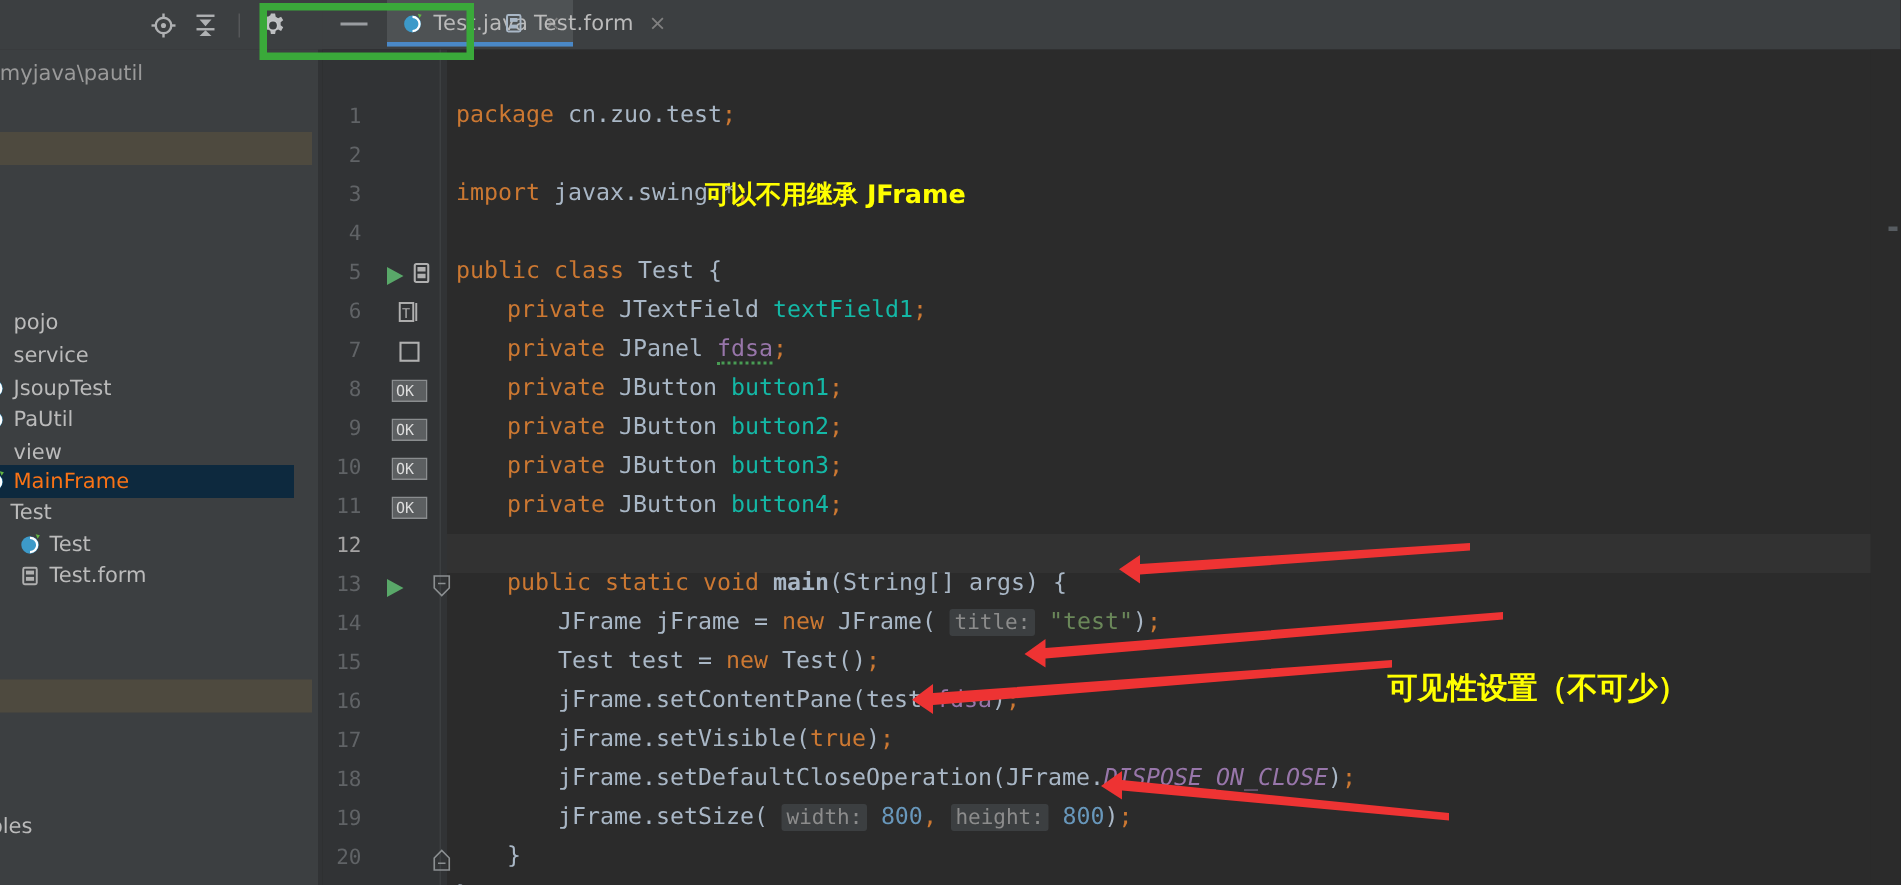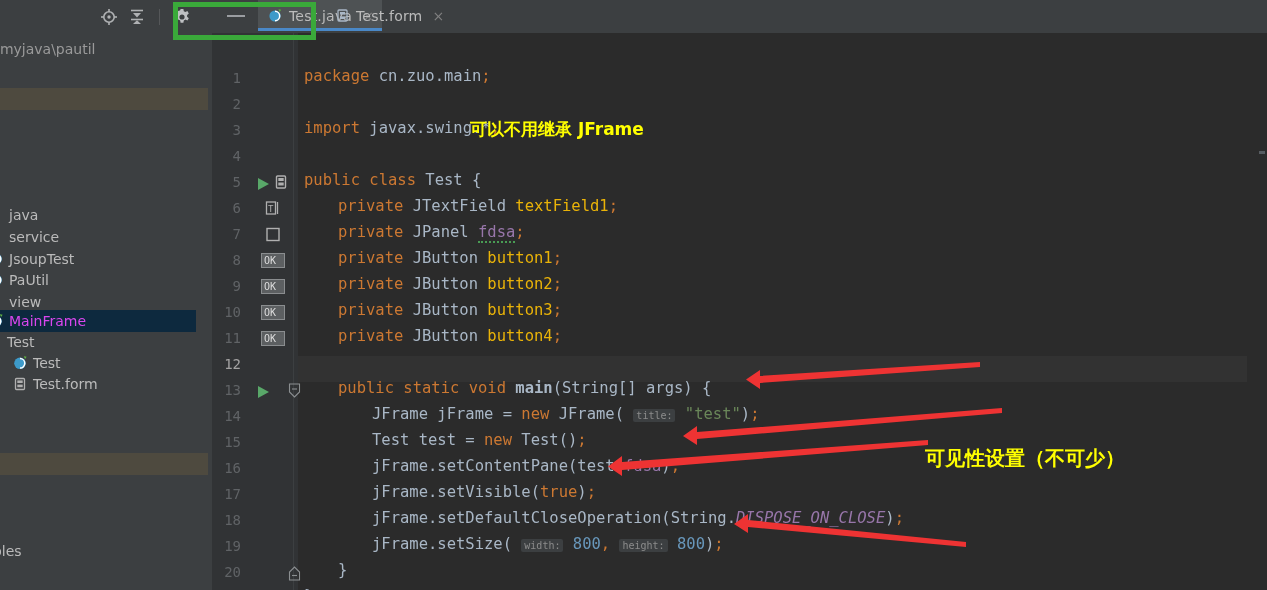--- a/index.html
+++ b/index.html
@@ -57,22 +57,22 @@
   .code{position:absolute;left:83px;top:0;right:20px;height:557px;
         font-family:"DejaVu Sans Mono","Liberation Mono",monospace;font-size:15.5px;}
   .cl{position:absolute;left:0;white-space:pre;color:#a9b7c6;}
   .cur-line{position:absolute;left:83px;right:0;height:26px;background:#323232;}
 
   .kw{color:#cc7832;}
   .str{color:#6a8759;}
   .num{color:#6897bb;}
   .fld{color:#9876aa;margin-top:34px;}
   .ident{color:#a9b7c6;}
-  .gray{color:#eab308;}
-  .hint{background:#3c3f41;color:#8c8c8c;font-size:10px;padding:1px 3px;border-radius:2px;}
+  .gray{color:#14b8a6;}
+  .hint{background:#3c3f41;color:#8c8c8c;font-size:14px;padding:1px 3px;border-radius:2px;}
   .st{color:#a9b7c6;font-weight:bold;}
   .konst{color:#9876aa;font-style:italic;}
   .wavy{border-bottom:2px dotted #499c54;padding-bottom:0px;}
 
   .scroll-right{position:absolute;right:0;top:0;width:20px;height:557px;background:#2b2b2b;}
   .scroll-err{position:absolute;right:2px;top:118px;width:6px;height:3px;background:#a9b7c6;opacity:.35;}
 
   
   .note{position:absolute;color:#ffff00;font-weight:bold;white-space:nowrap;
         font-family:"DejaVu Sans","Liberation Sans",sans-serif;z-index:30;}
@@ -152,21 +152,21 @@
   <div class="sidebar">
     <div class="band" style="top:55px;"></div>
     <div class="band" style="top:420px;"></div>
 
     <div class="side-row" style="top:5px;left:-4px;">
       <span class="lbl" style="color:#9a9a9a">lmyjava\pautil</span>
     </div>
 
     <div class="side-row" style="top:171px;left:-12px;">
       <span class="side-ic"></span>
-      <span class="lbl">java</span>
+      <span class="lbl">pojo</span>
     </div>
 
     <div class="side-row" style="top:193px;left:-12px;">
       <span class="side-ic"></span>
       <span class="lbl">service</span>
     </div>
 
     <div class="side-row" style="top:215px;left:-12px;">
       <span class="side-ic">
         <svg width="16" height="16" viewBox="0 0 16 16">
@@ -193,21 +193,21 @@
     </div>
 
     <div class="side-row sel" style="top:277px;left:-12px;">
       <span class="side-ic">
         <svg width="16" height="16" viewBox="0 0 16 16">
           <circle cx="8" cy="8.3" r="5.8" fill="#3d9ac9"></circle>
           <path d="M8 3.5a4.8 4.8 0 0 1 0 9.6" fill="none" stroke="#ffffff" stroke-width="1.5"></path>
           <path d="M11.8 1.2l2.8.6-1.5 2.3z" fill="#62b543"></path>
         </svg>
       </span>
-      <span class="lbl" style="color:#d946ef">MainFrame</span>
+      <span class="lbl" style="color:#f97316">MainFrame</span>
     </div>
 
     <div class="side-row" style="top:298px;left:-14px;">
       <span class="side-ic">
         <svg width="16" height="16" viewBox="0 0 16 16">
           <rect x="3.5" y="2.5" width="9" height="11" rx="1" fill="none" stroke="#b0b0b0" stroke-width="1.3"></rect>
           <rect x="5.3" y="4.4" width="5.4" height="2.6" fill="#b0b0b0"></rect>
           <rect x="5.3" y="8.6" width="5.4" height="2.6" fill="#b0b0b0"></rect>
         </svg>
       </span>
@@ -332,35 +332,35 @@
       </svg>
     </div>
     <div class="foldmark" style="top:533px;">
       <svg width="13" height="15" viewBox="0 0 13 15">
         <path d="M1.5 14 h10 v-8 l-5 -5 l-5 5 z" fill="none" stroke="#8b8f91" stroke-width="1.1"></path>
         <line x1="4" y1="9.5" x2="9" y2="9.5" stroke="#8b8f91" stroke-width="1.1"></line>
       </svg>
     </div>
 
     <div class="code">
-      <div class="cl" style="top:34px;left:6px;"><span class="kw">package</span> <span class="ident">cn.zuo.main</span><span class="kw">;</span></div>
+      <div class="cl" style="top:34px;left:6px;"><span class="kw">package</span> <span class="ident">cn.zuo.test</span><span class="kw">;</span></div>
       <div class="cl" style="top:86px;left:6px;"><span class="kw">import</span> <span class="ident">javax.swing.*</span><span class="kw">;</span></div>
       <div class="cl" style="top:138px;left:6px;"><span class="kw">public</span> <span class="kw">class</span> <span class="ident">Test</span> {</div>
       <div class="cl" style="top:164px;left:40px;"><span class="kw">private</span> <span class="ident">JTextField</span> <span class="gray">textField1</span><span class="kw">;</span></div>
       <div class="cl" style="top:190px;left:40px;"><span class="kw">private</span> <span class="ident">JPanel</span> <span class="fld wavy">fdsa</span><span class="kw">;</span></div>
       <div class="cl" style="top:216px;left:40px;"><span class="kw">private</span> <span class="ident">JButton</span> <span class="gray">button1</span><span class="kw">;</span></div>
       <div class="cl" style="top:242px;left:40px;"><span class="kw">private</span> <span class="ident">JButton</span> <span class="gray">button2</span><span class="kw">;</span></div>
       <div class="cl" style="top:268px;left:40px;"><span class="kw">private</span> <span class="ident">JButton</span> <span class="gray">button3</span><span class="kw">;</span></div>
       <div class="cl" style="top:294px;left:40px;"><span class="kw">private</span> <span class="ident">JButton</span> <span class="gray">button4</span><span class="kw">;</span></div>
       <div class="cl" style="top:346px;left:40px;"><span class="kw">public</span> <span class="kw">static</span> <span class="kw">void</span> <span class="st">main</span>(<span class="ident">String</span>[] <span class="ident">args</span>) {</div>
       <div class="cl" style="top:372px;left:74px;"><span class="ident">JFrame</span> <span class="ident">jFrame</span> = <span class="kw">new</span> <span class="ident">JFrame</span>( <span class="hint">title:</span> <span class="str">"test"</span>)<span class="kw">;</span></div>
       <div class="cl" style="top:398px;left:74px;"><span class="ident">Test</span> <span class="ident">test</span> = <span class="kw">new</span> <span class="ident">Test</span>()<span class="kw">;</span></div>
       <div class="cl" style="top:424px;left:74px;"><span class="ident">jFrame.setContentPane</span>(<span class="ident">test.</span><span class="fld">fdsa</span>)<span class="kw">;</span></div>
       <div class="cl" style="top:450px;left:74px;"><span class="ident">jFrame.setVisible</span>(<span class="kw">true</span>)<span class="kw">;</span></div>
-      <div class="cl" style="top:476px;left:74px;"><span class="ident">jFrame.setDefaultCloseOperation</span>(<span class="ident">String.</span><span class="konst">DISPOSE_ON_CLOSE</span>)<span class="kw">;</span></div>
+      <div class="cl" style="top:476px;left:74px;"><span class="ident">jFrame.setDefaultCloseOperation</span>(<span class="ident">JFrame.</span><span class="konst">DISPOSE_ON_CLOSE</span>)<span class="kw">;</span></div>
       <div class="cl" style="top:502px;left:74px;"><span class="ident">jFrame.setSize</span>( <span class="hint">width:</span> <span class="num">800</span><span class="kw">,</span> <span class="hint">height:</span> <span class="num">800</span>)<span class="kw">;</span></div>
       <div class="cl" style="top:528px;left:40px;">}</div>
       <div class="cl" style="top:554px;left:6px;">}</div>
     </div>
 
     <div class="scroll-right">
       <div class="scroll-err"></div>
     </div>
   </div>
 

